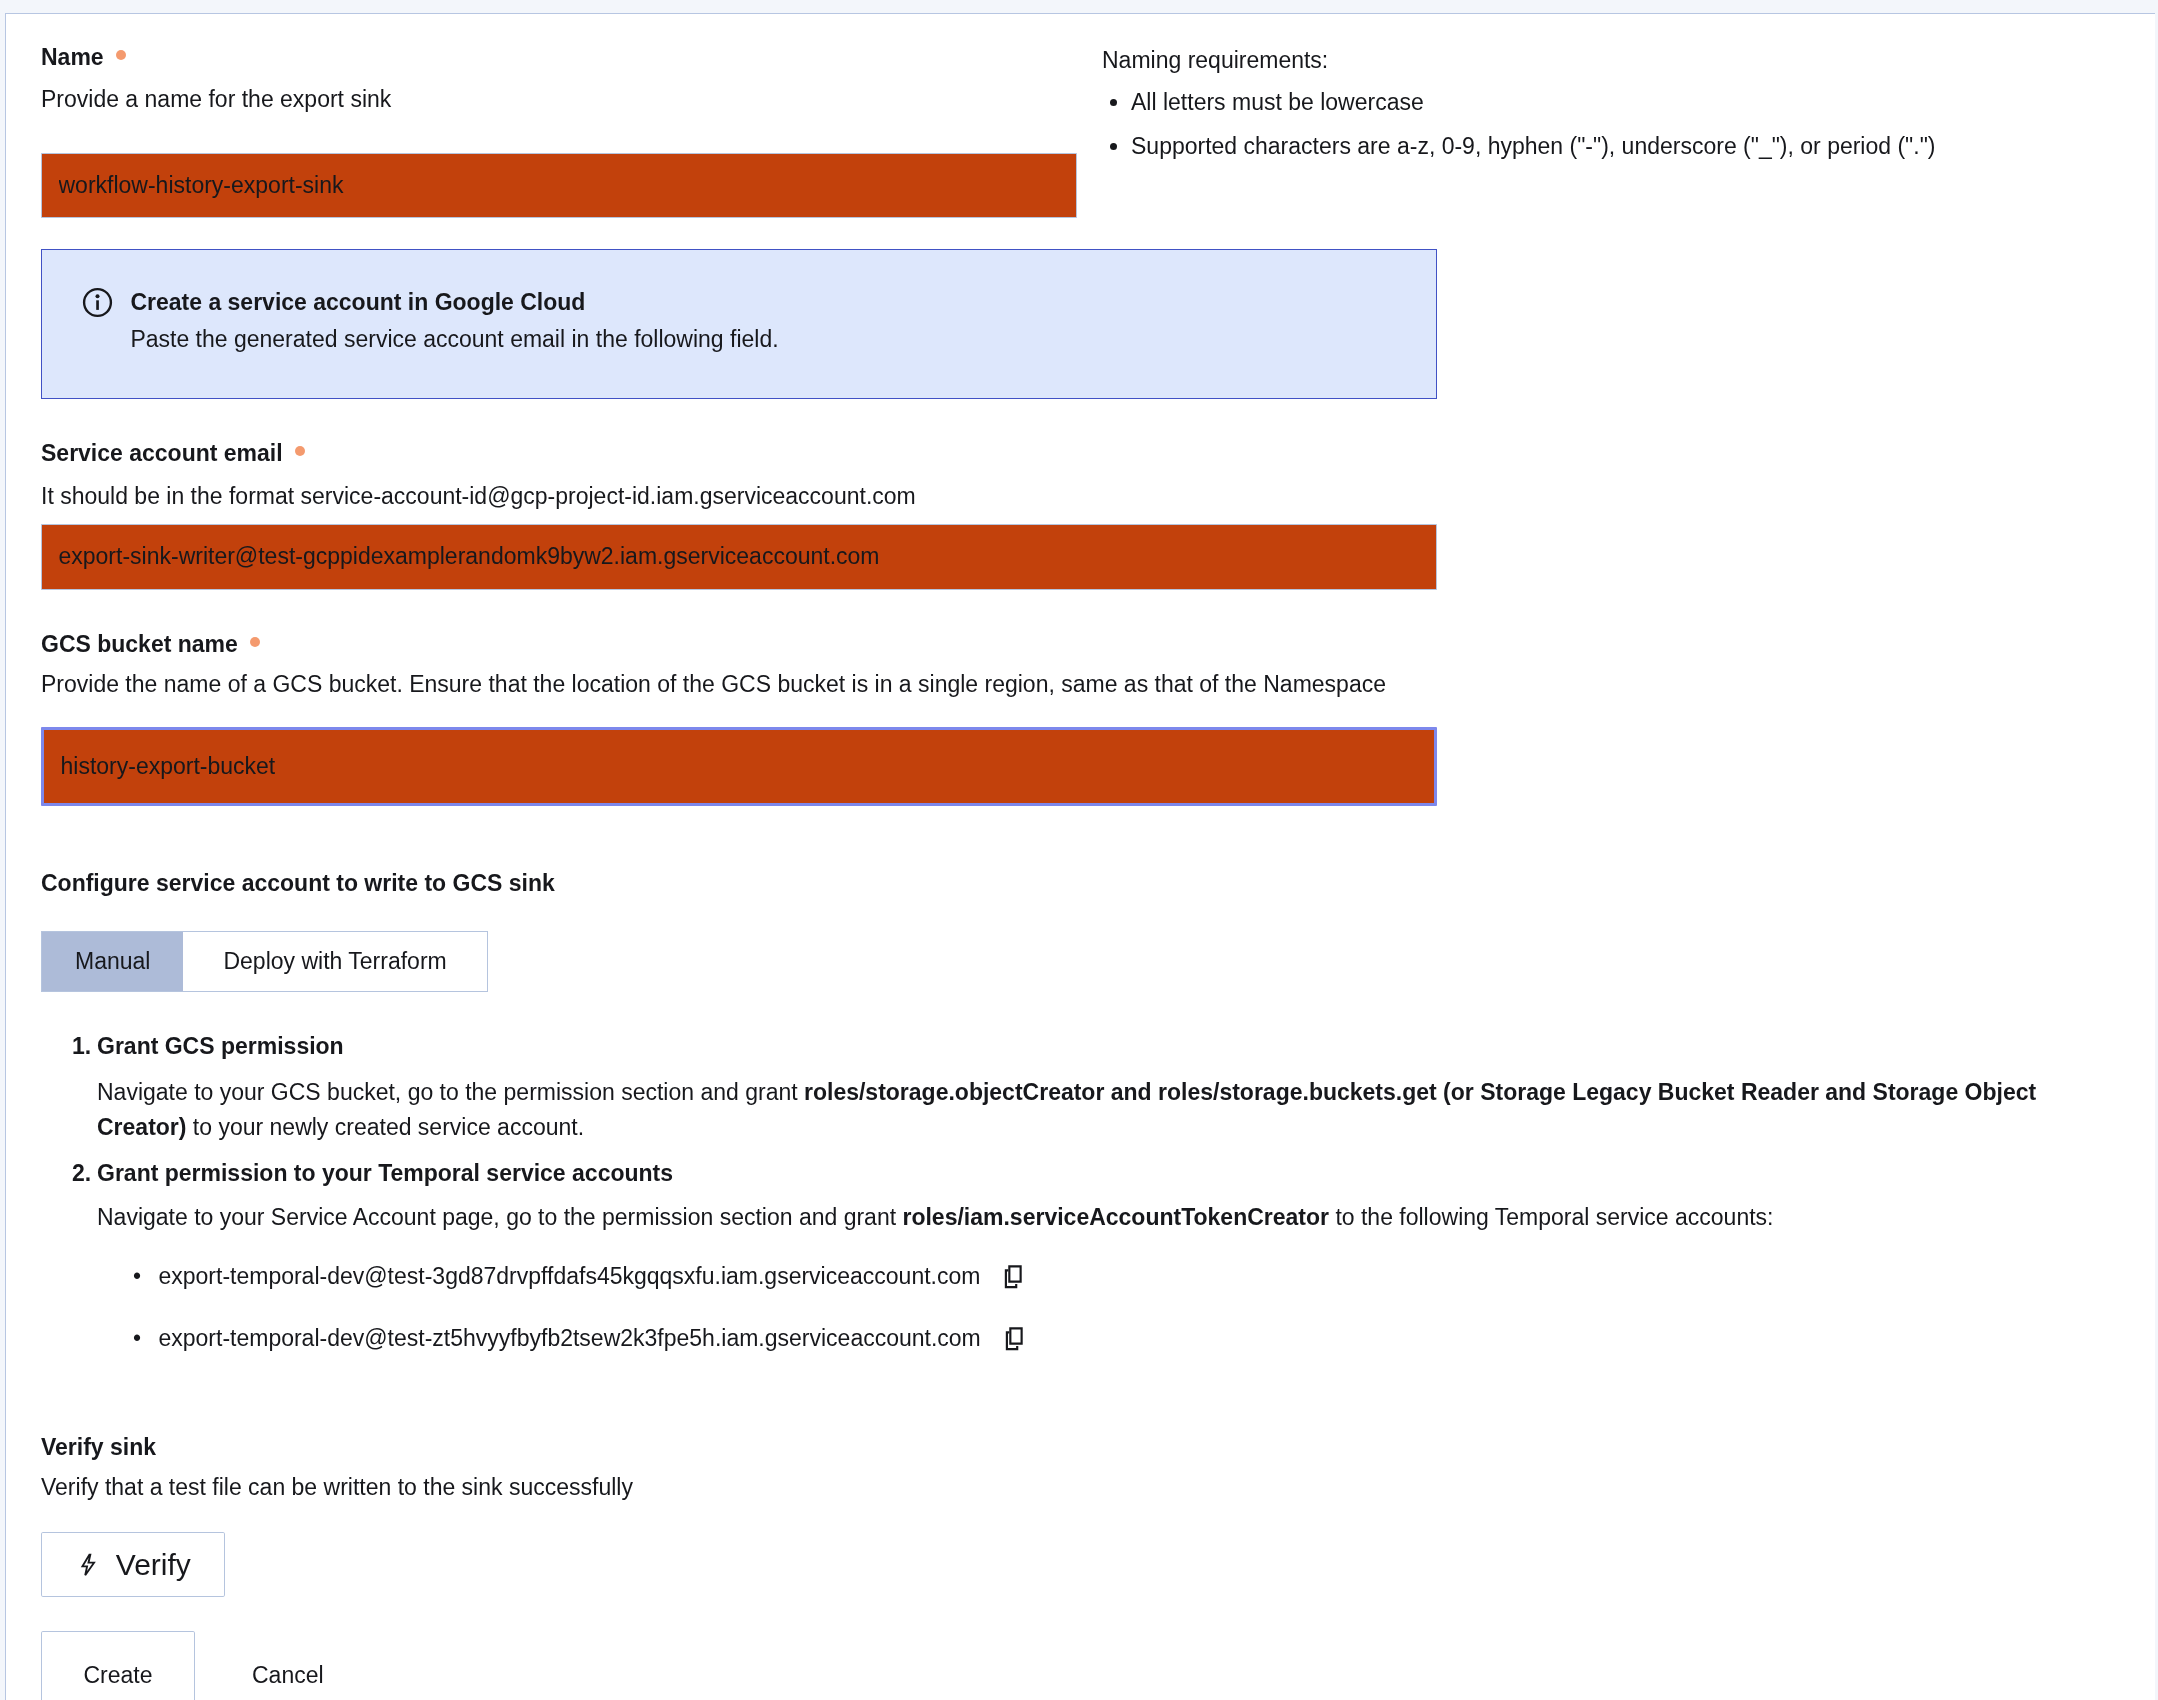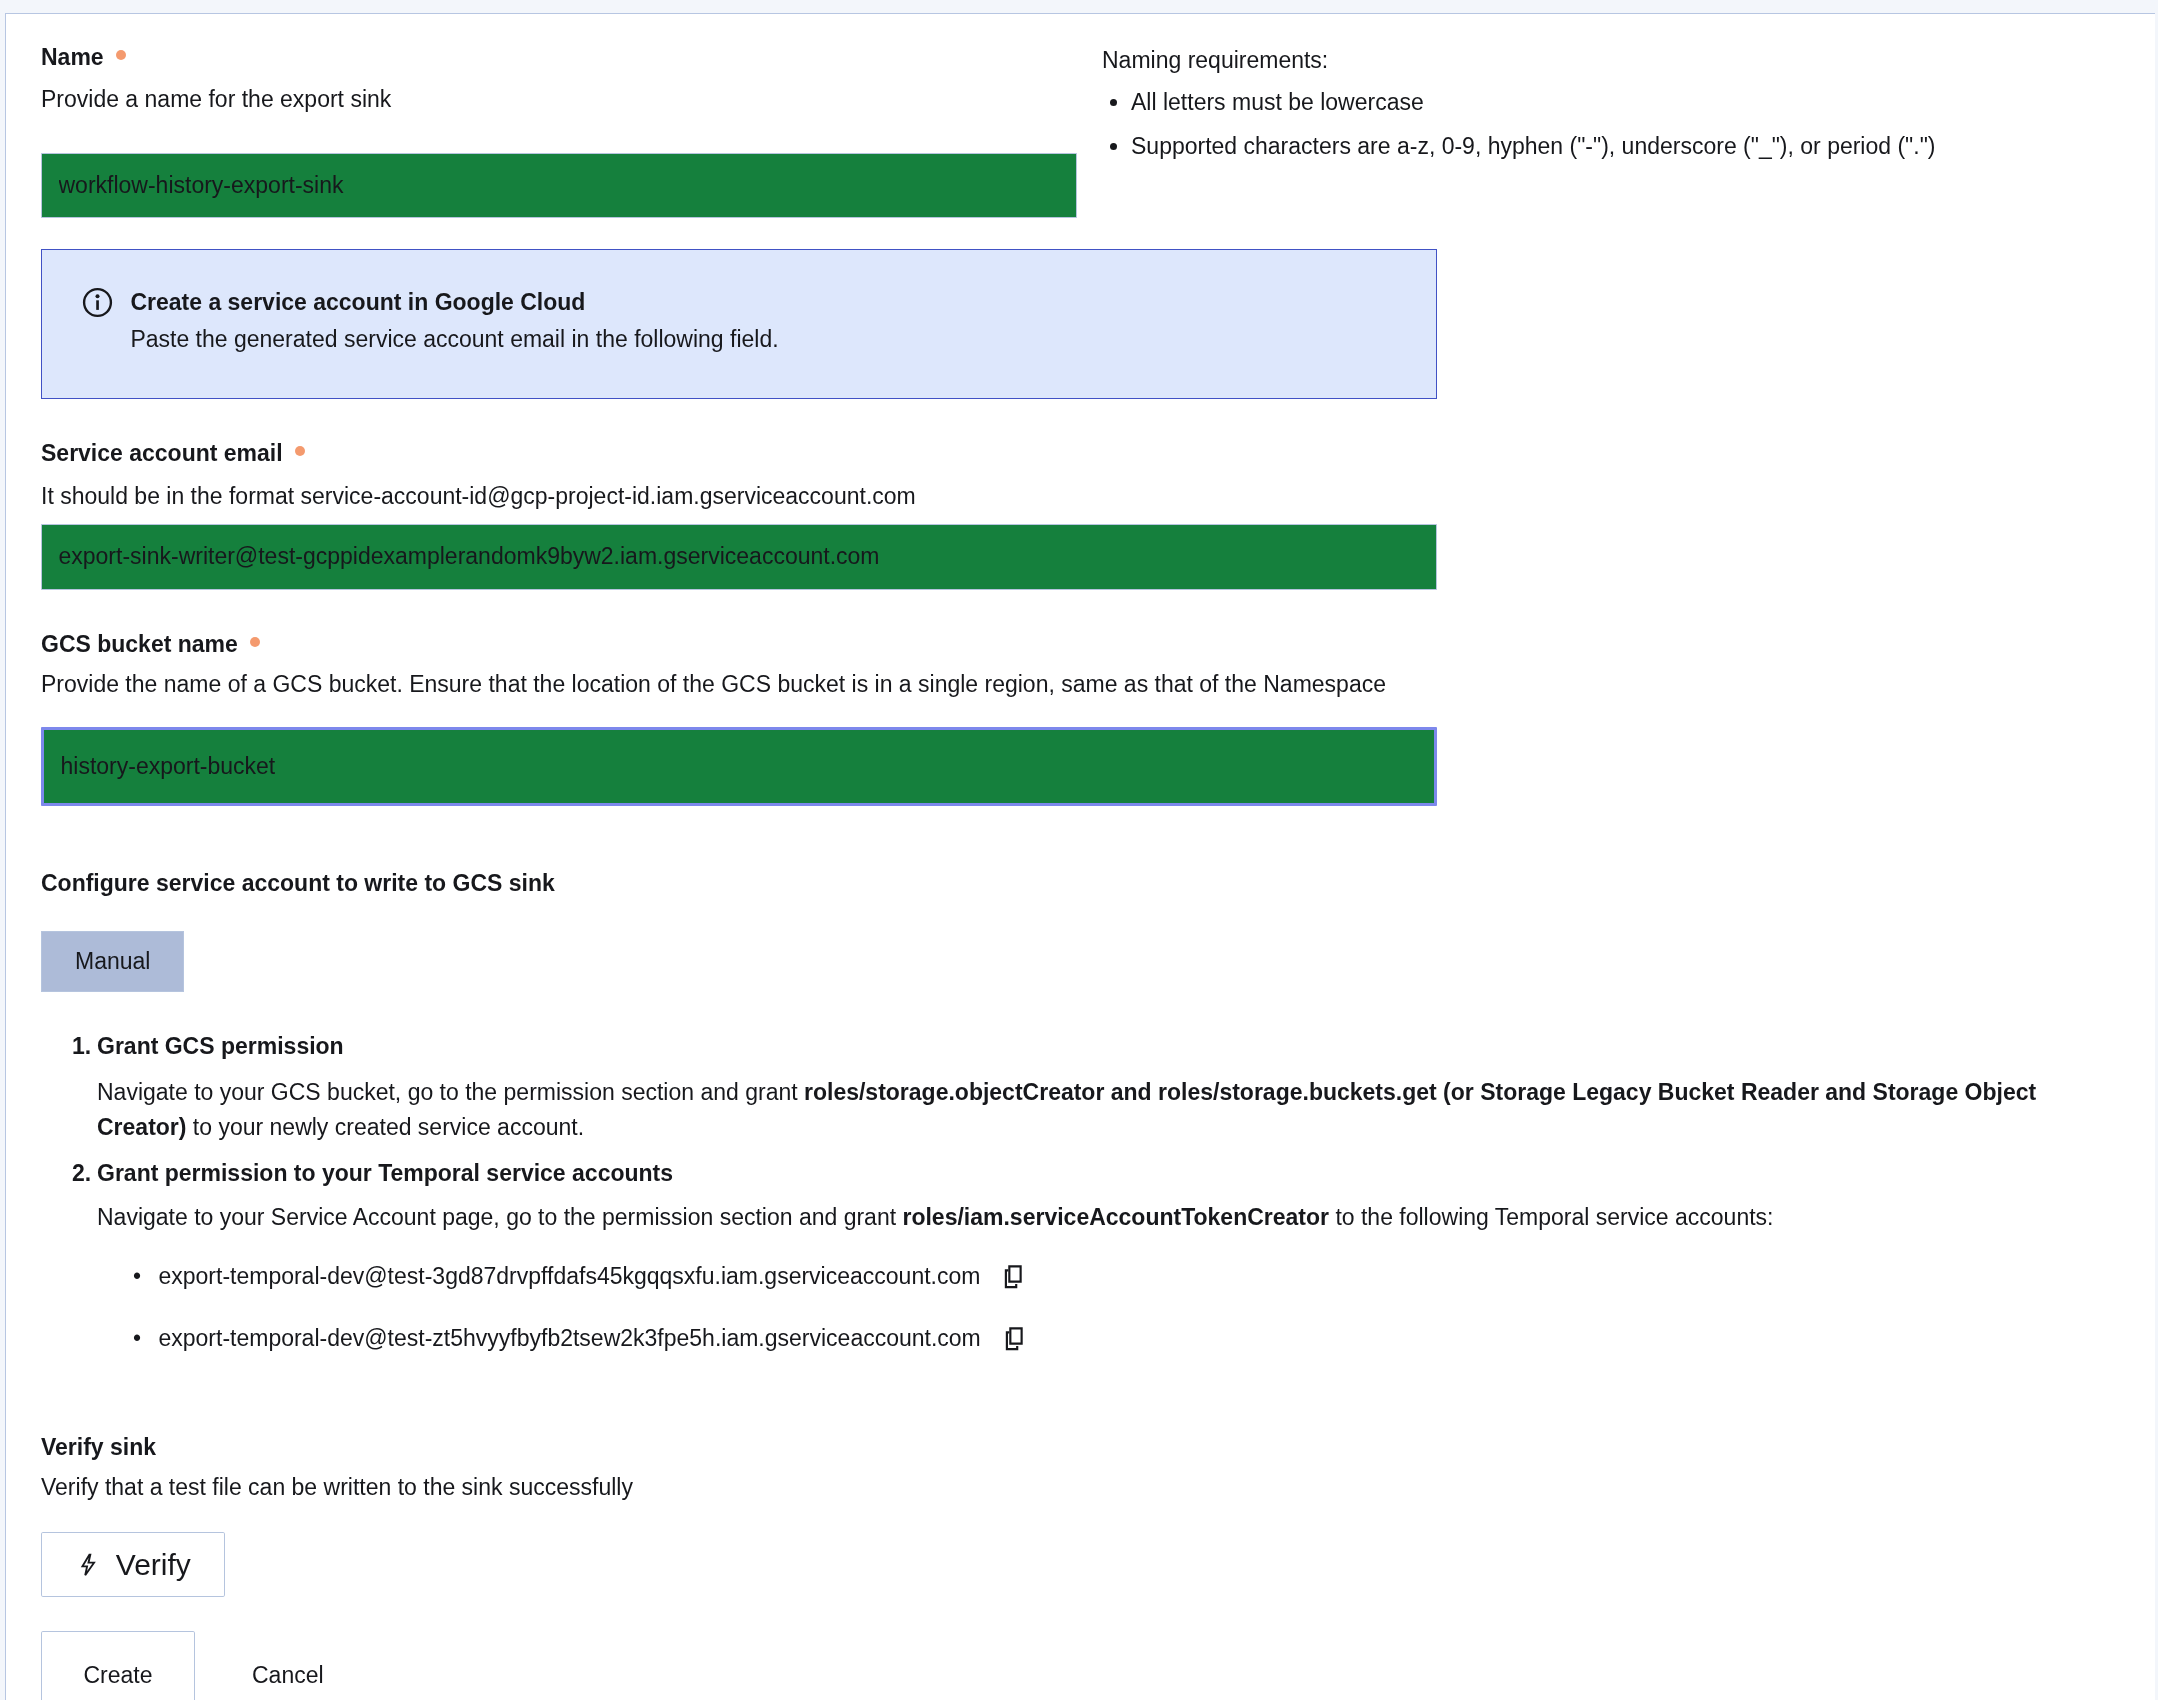--- a/index.html
+++ b/index.html
@@ -30,21 +30,21 @@
     display: inline-block; width: 10px; height: 10px; border-radius: 50%;
     background: #f49a6e; margin-left: 12px; margin-top: -3.7px;
   }
   .field-help { margin-top: 11px; line-height: 31px; }
 
   .text-input {
     display: block;
     margin-top: 38px;
     width: 100%; height: 65px;
     border: 1.8px solid #b5c4de; border-radius: 0.9px;
-    background: #15803d;
+    background: #c2410c;
     font-family: "Liberation Sans", sans-serif;
     font-size: 23px; color: #17181c;
     padding: 0 16.5px;
     outline: none;
   }
   .w-wide { width: 1396px; }
   .input-sa { margin-top: 12px; height: 66px; }
   .input-focused {
     margin-top: 27.5px; height: 79px;
     border: 3.7px solid #7d88ec;
@@ -182,20 +182,23 @@
     <span class="req-dot"></span>
   </div>
   <div class="field-help help-gcs">Provide the name of a GCS bucket. Ensure that the location of the GCS bucket is in a single region, same as that of the Namespace</div>
   <input class="text-input w-wide input-focused" type="text" value="history-export-bucket" style="">
 
   <div class="configure-title">Configure service account to write to GCS sink</div>
 
   <div class="tabs">
     <div class="tab active">
       <span>Manual</span>
+    </div>
+    <div class="tab inactive">
+      <span>Deploy with Terraform</span>
     </div>
   </div>
 
   <div class="steps">
     <div class="step-title">
       <span class="step-num">1.</span>
       <span>Grant GCS permission</span>
     </div>
     <div class="step-body">
       <span>Navigate to your GCS bucket, go to the permission section and grant </span><b>roles/storage.objectCreator and roles/storage.buckets.get (or Storage Legacy Bucket Reader and Storage Object Creator)</b><span> to your newly created service account.</span>

